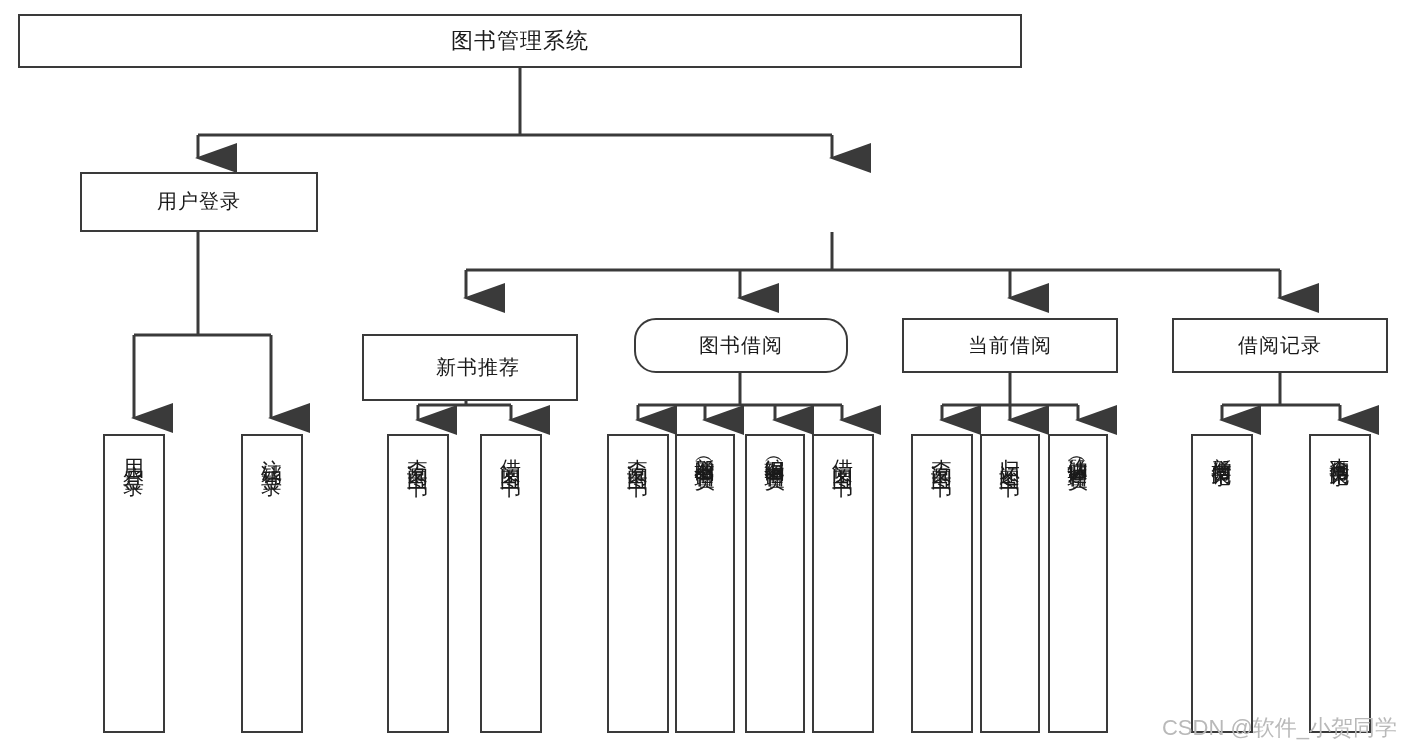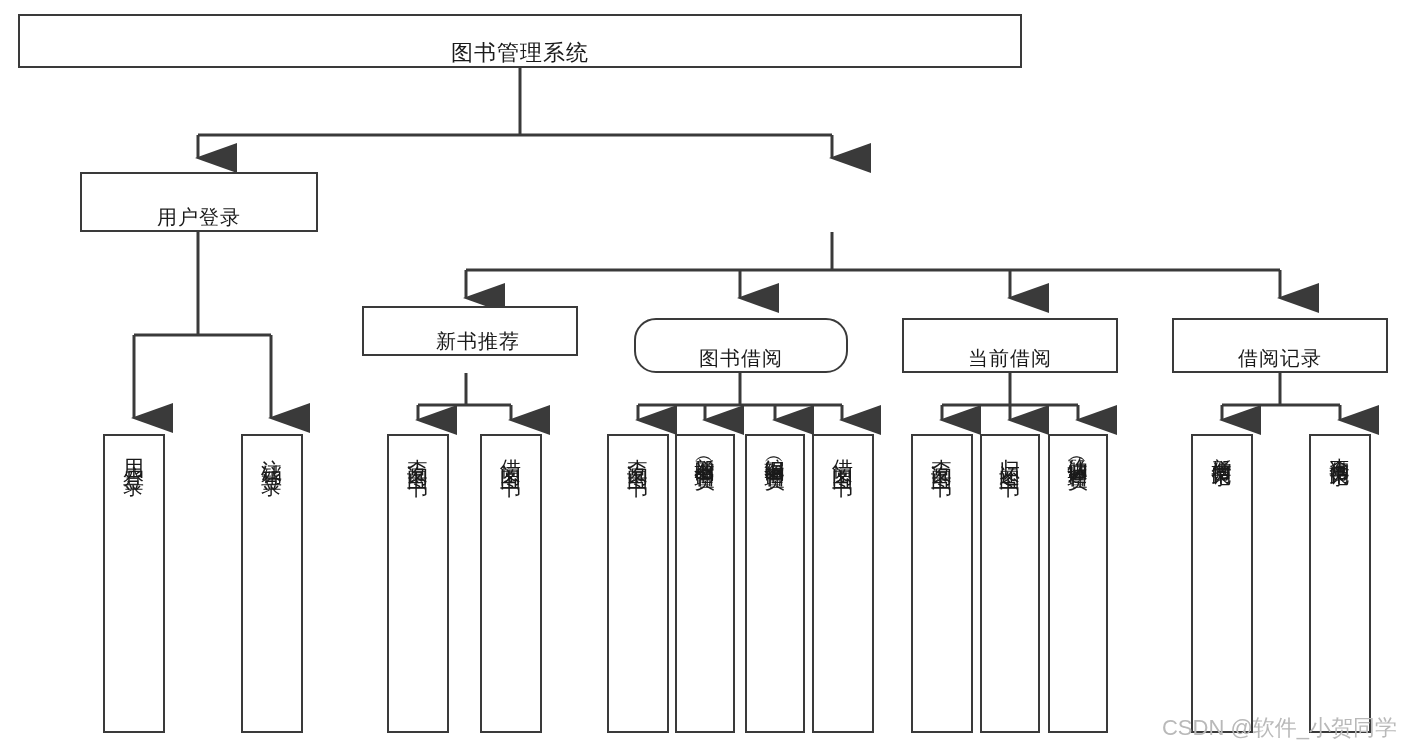--- a/index.html
+++ b/index.html
@@ -12,21 +12,21 @@
   }
   #diagram{position:relative;width:1405px;height:747px;}
   #wires{position:absolute;left:0;top:0;width:1405px;height:747px;}
 
   .node{
     position:absolute;
     box-sizing:border-box;
     background:#ffffff;
     border:2px solid #3a3a3a;
     display:flex;
-    align-items:flex-end;
+    align-items:center;
     justify-content:center;
     color:#1a1a1a;
     z-index:2;
   }
   .node .lbl{
     display:block;
     text-align:center;
     line-height:1.18;
     white-space:nowrap;
   }
@@ -117,21 +117,21 @@
   </svg>
 
   <div class="node h root" style="left:18px;top:14px;width:1004px;height:54px;">
     <span class="lbl">图书管理系统</span>
   </div>
 
   <div class="node h lvl2" style="left:80px;top:172px;width:238px;height:60px;">
     <span class="lbl">用户登录</span>
   </div>
 
-  <div class="node h lvl2" style="left:362px;top:306px;width:216px;height:50px;padding-left:16px;">
+  <div class="node h lvl2" style="left:362px;top:334px;width:216px;height:67px;padding-left:16px;">
     <span class="lbl">新书推荐</span>
   </div>
   <div class="node h lvl2" style="left:634px;top:318px;width:214px;height:55px;border-radius:22px;">
     <span class="lbl">图书借阅</span>
   </div>
   <div class="node h lvl2" style="left:902px;top:318px;width:216px;height:55px;">
     <span class="lbl">当前借阅</span>
   </div>
   <div class="node h lvl2" style="left:1172px;top:318px;width:216px;height:55px;">
     <span class="lbl">借阅记录</span>

